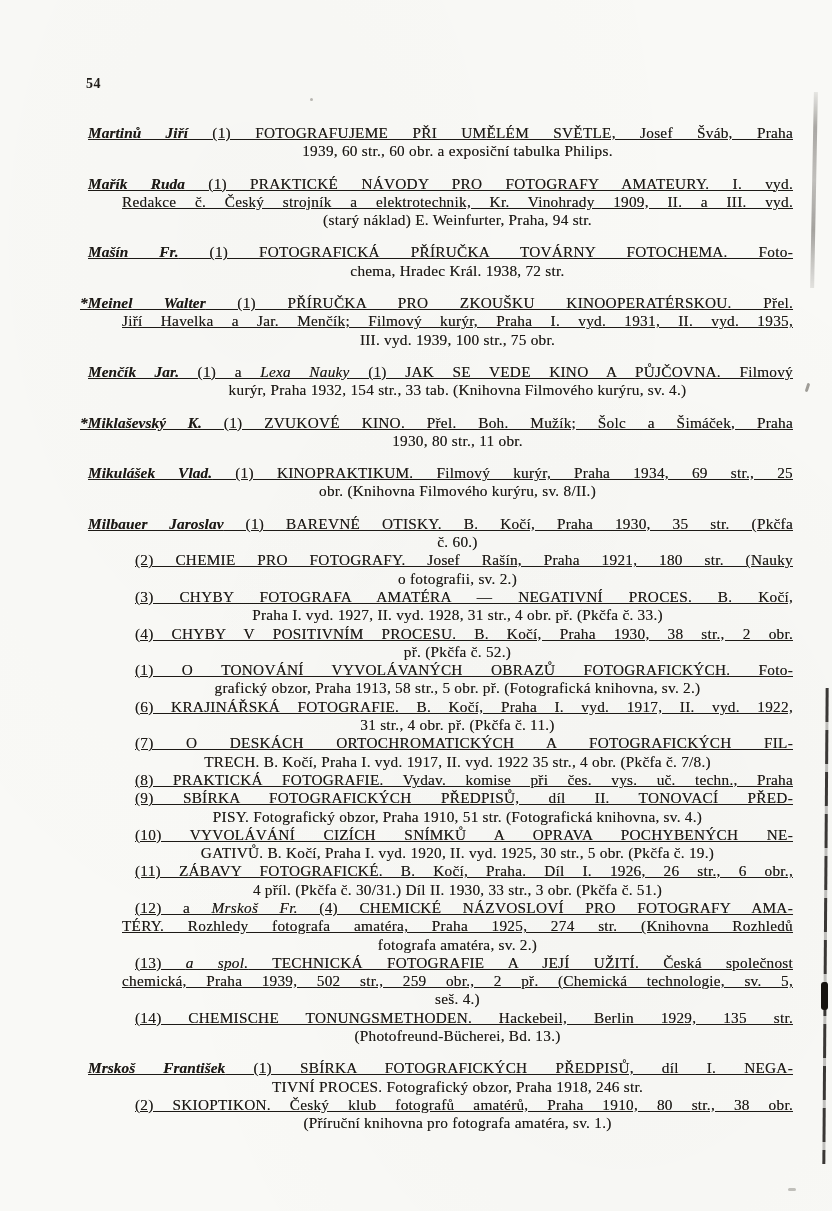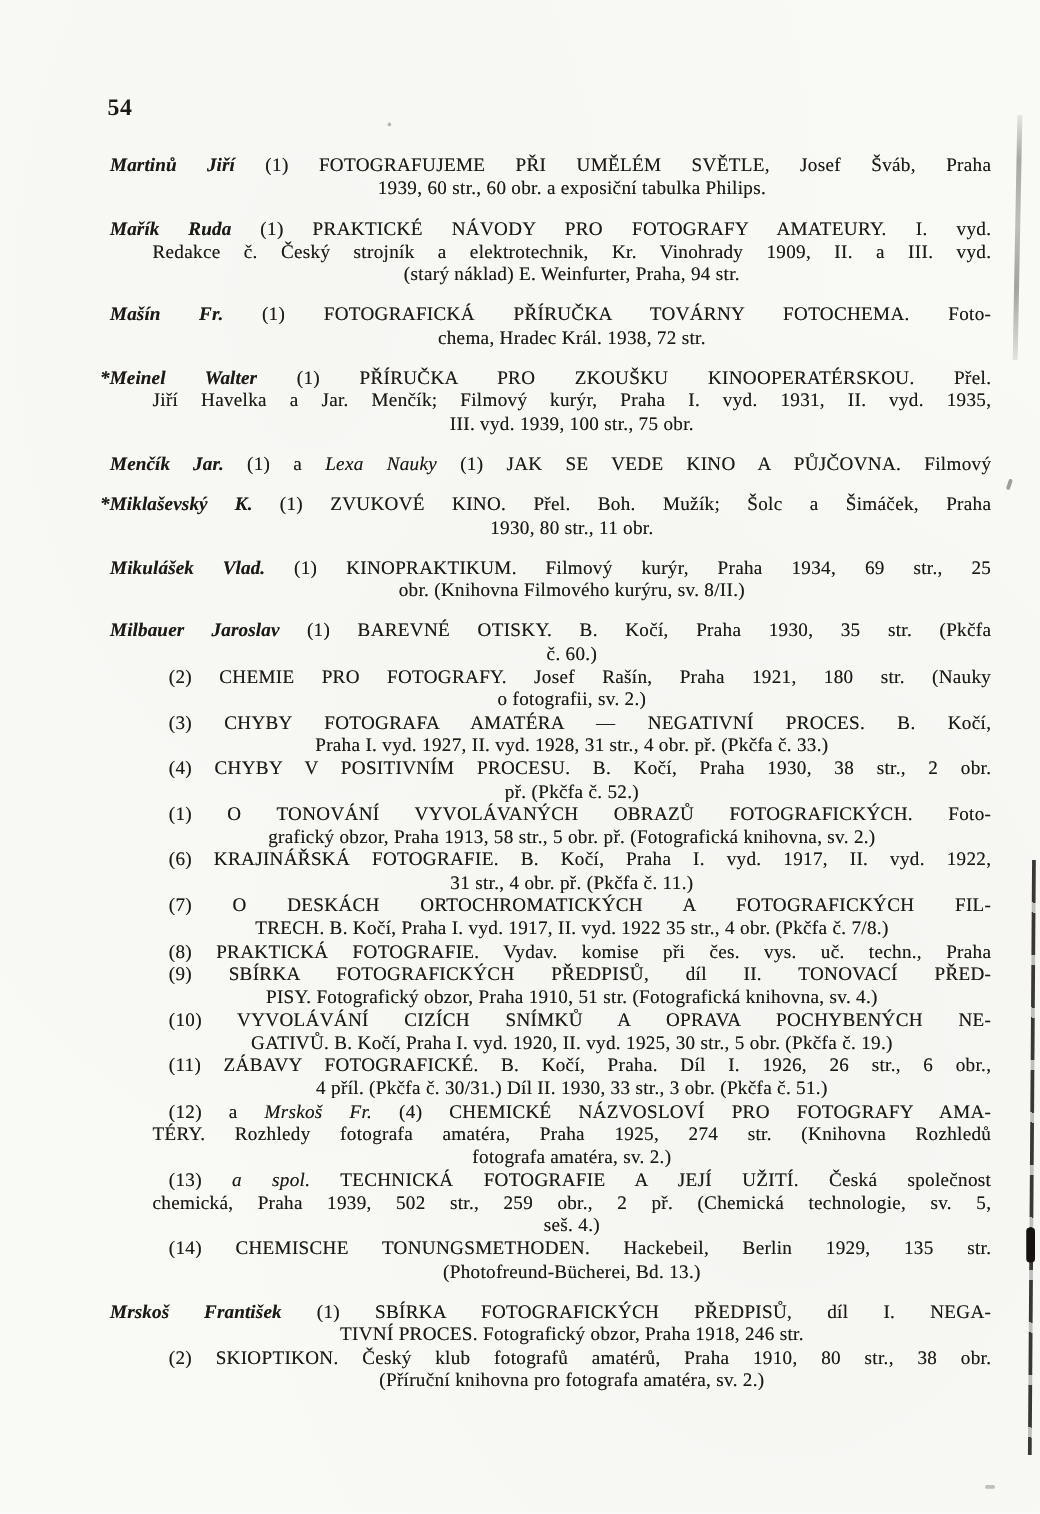--- a/index.html
+++ b/index.html
@@ -16,21 +16,21 @@
       radial-gradient(ellipse at 75% 70%, rgba(0,0,0,0.018), transparent 55%),
       #f9f9f6;
     overflow: hidden;
     font-family: "Liberation Serif", "DejaVu Serif", serif;
     color: #1d1a16;
   }
   .page-number {
     position: absolute;
     left: 86px;
     top: 76px;
-    font-size: 19px;
+    font-size: 14px;
     font-weight: 700;
     letter-spacing: 0.5px;
   }
   .bibliography {
     position: absolute;
     left: 122px;
     top: 124px;
     width: 671px;
     font-size: 15.3px;
     line-height: 18.3px;
@@ -39,20 +39,21 @@
   }
   .entry { margin: 0; }
   .entry:not(:first-child) { margin-top: 14px; }
   .line {
     text-align: center;
     min-height: 18.3px;
   }
   .line.just {
     text-align: justify;
     text-align-last: justify;
+    text-decoration: underline;
   }
   .l-author { margin-left: -34px; }
   .l-author.starred { margin-left: -42px; }
   .l-item { margin-left: 13px; }
   .author {
     font-style: italic;
     font-weight: 700;
     letter-spacing: 0.1px;
   }
   .line i { font-style: italic; }
@@ -108,20 +109,21 @@
         <div class="line just l-author"><span class="author">Mašín Fr.</span> (1) FOTOGRAFICKÁ PŘÍRUČKA TOVÁRNY FOTOCHEMA. Foto-</div>
         <div class="line">chema, Hradec Král. 1938, 72 str.</div>
       </div>
       <div class="entry">
         <div class="line just l-author starred"><span class="author">*Meinel Walter</span> (1) PŘÍRUČKA PRO ZKOUŠKU KINOOPERATÉRSKOU. Přel.</div>
         <div class="line just">Jiří Havelka a Jar. Menčík; Filmový kurýr, Praha I. vyd. 1931, II. vyd. 1935,</div>
         <div class="line">III. vyd. 1939, 100 str., 75 obr.</div>
       </div>
       <div class="entry">
         <div class="line just l-author"><span class="author">Menčík Jar.</span> (1) a <i>Lexa Nauky</i> (1) JAK SE VEDE KINO A PŮJČOVNA. Filmový</div>
+        <div class="line">kurýr, Praha 1932, 154 str., 33 tab. (Knihovna Filmového kurýru, sv. 4.)</div>
       </div>
       <div class="entry">
         <div class="line just l-author starred"><span class="author">*Miklaševský K.</span> (1) ZVUKOVÉ KINO. Přel. Boh. Mužík; Šolc a Šimáček, Praha</div>
         <div class="line">1930, 80 str., 11 obr.</div>
       </div>
       <div class="entry">
         <div class="line just l-author"><span class="author">Mikulášek Vlad.</span> (1) KINOPRAKTIKUM. Filmový kurýr, Praha 1934, 69 str., 25</div>
         <div class="line">obr. (Knihovna Filmového kurýru, sv. 8/II.)</div>
       </div>
       <div class="entry">
@@ -152,21 +154,21 @@
         <div class="line just l-item">(13) <i>a spol.</i> TECHNICKÁ FOTOGRAFIE A JEJÍ UŽITÍ. Česká společnost</div>
         <div class="line just">chemická, Praha 1939, 502 str., 259 obr., 2 př. (Chemická technologie, sv. 5,</div>
         <div class="line">seš. 4.)</div>
         <div class="line just l-item">(14) CHEMISCHE TONUNGSMETHODEN. Hackebeil, Berlin 1929, 135 str.</div>
         <div class="line">(Photofreund-Bücherei, Bd. 13.)</div>
       </div>
       <div class="entry">
         <div class="line just l-author"><span class="author">Mrskoš František</span> (1) SBÍRKA FOTOGRAFICKÝCH PŘEDPISŮ, díl I. NEGA-</div>
         <div class="line">TIVNÍ PROCES. Fotografický obzor, Praha 1918, 246 str.</div>
         <div class="line just l-item">(2) SKIOPTIKON. Český klub fotografů amatérů, Praha 1910, 80 str., 38 obr.</div>
-        <div class="line">(Příruční knihovna pro fotografa amatéra, sv. 2.)</div>
+        <div class="line">(Příruční knihovna pro fotografa amatéra, sv. 1.)</div>
       </div>
     </div>
   <div class="artifact streak-top"></div>
   <div class="artifact edge-line"></div>
   <div class="artifact edge-blob"></div>
   <div class="artifact speck-1"></div>
   <div class="artifact speck-2"></div>
   <div class="artifact speck-3"></div>
 </div>
 

